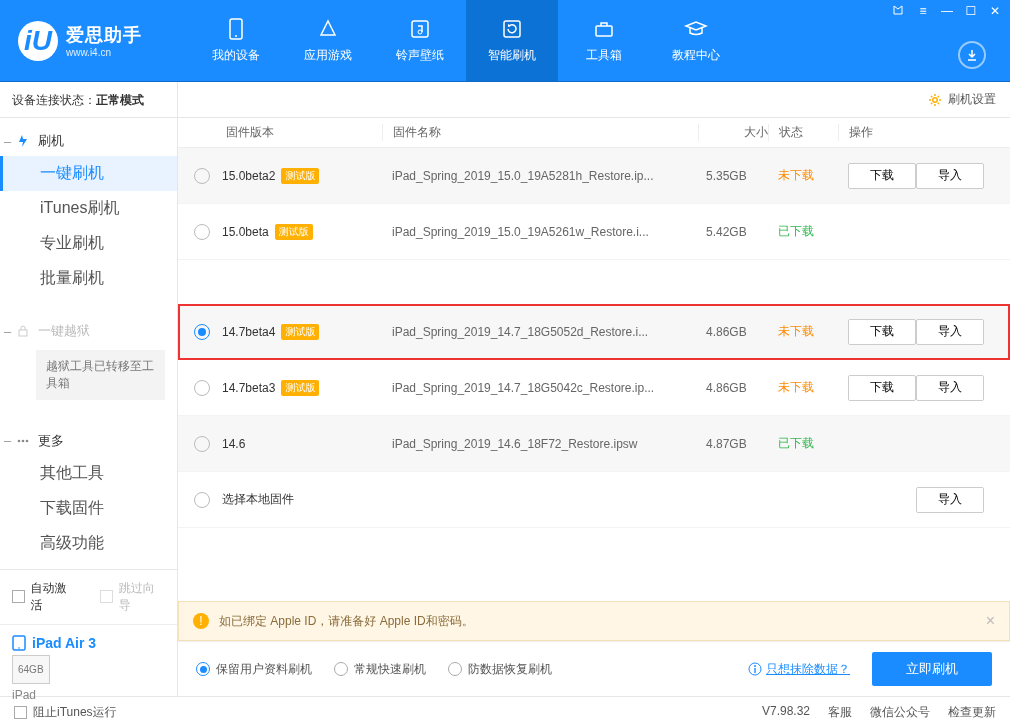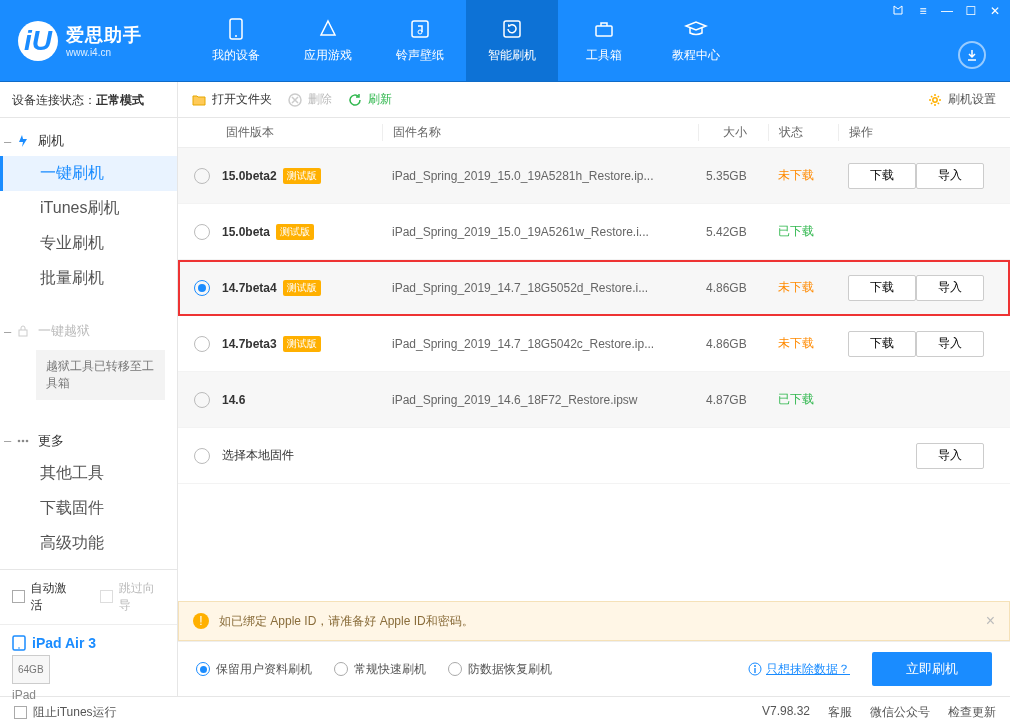--- a/index.html
+++ b/index.html
@@ -49,32 +49,32 @@
 .tb-left { display: flex; align-items: center; gap: 16px; }
 .tb-btn { display: flex; align-items: center; gap: 6px; font-size: 12px; cursor: pointer; }
 .tb-btn .tico { width: 14px; height: 14px; display: inline-flex; align-items: center; justify-content: center; }
 .tb-btn.muted { color: #bbb; }
 .tb-right { margin-left: auto; display: flex; align-items: center; gap: 6px; color: #555; cursor: pointer; }
 
 .thead { height: 30px; display: flex; align-items: center; border-bottom: 1px solid #eee; color: #666; font-size: 12px; }
 .col-radio { width: 44px; }
 .col-ver { width: 160px; padding-left: 4px; }
 .col-name { flex: 1; border-left: 1px solid #eee; padding-left: 10px; }
-.col-size { width: 70px; border-left: 1px solid #eee; text-align: center; padding-left: 3px; }
+.col-size { width: 70px; border-left: 1px solid #eee; text-align: right; padding-left: 3px; }
 .col-status { width: 70px; border-left: 1px solid #eee; padding-left: 10px; }
 .col-ops { width: 172px; border-left: 1px solid #eee; padding-left: 10px; }
 
 .row { height: 56px; display: flex; align-items: center; border-bottom: 1px solid #f3f3f3; font-size: 12px; }
 .row.alt { background: #f7f7f7; }
-.row.highlight { outline: 2px solid #e33; outline-offset: -2px; background: #f7f7f7; }
+.row.highlight { outline: 2px solid #e33; outline-offset: -2px; background: #f7f7f7; margin-top: 44px; }
 .radio { width: 16px; height: 16px; border: 1px solid #bbb; border-radius: 50%; margin-left: 16px; display: flex; align-items: center; justify-content: center; }
 .radio.sel { border-color: #1a8cff; }
 .radio.sel::after { content: ""; width: 8px; height: 8px; background: #1a8cff; border-radius: 50%; }
 .ver-cell { width: 160px; display: flex; align-items: center; gap: 6px; }
-.ver-cell b { font-weight: bold; }
+.ver-cell b { font-weight: normal; }
 .tag { background: #ffb000; color: #fff; font-size: 10px; padding: 1px 4px; border-radius: 2px; }
 .name-cell { flex: 1; padding-left: 10px; color: #666; white-space: nowrap; overflow: hidden; text-overflow: ellipsis; }
 .size-cell { width: 70px; padding-left: 8px; color: #666; }
 .status-cell { width: 70px; padding-left: 10px; }
 .st-no { color: #ff8a00; }
 .st-yes { color: #2fb74d; }
 .ops-cell { width: 172px; padding-left: 10px; display: flex; }
 .btn { width: 68px; height: 26px; border: 1px solid #ccc; background: #fff; font-size: 12px; cursor: pointer; border-radius: 2px; }
 
 .note-bar { background: #fff6e6; border: 1px solid #f5e1b8; padding: 10px 14px; display: flex; align-items: center; gap: 10px; color: #8a6d3b; margin-top: auto; }
@@ -257,48 +257,20 @@
           <span>iPad Air 3</span>
         </div>
         <span class="badge">64GB</span>
         <div class="type">iPad</div>
       </div>
     </div>
   </div>
 
   <div class="content">
     <div class="toolbar">
-      <div class="tb-left">
-        <div class="tb-btn">
-          <span class="tico">
-              <svg width="14" height="12" viewBox="0 0 14 12">
-                <path d="M1 2 H5 L6 3 H13 V11 H1 Z" fill="#ffca58" stroke="#e6a700"></path>
-              </svg>
-            </span>
-          <span>打开文件夹</span>
-        </div>
-        <div class="tb-btn muted">
-          <span class="tico">
-              <svg width="14" height="14" viewBox="0 0 14 14">
-                <circle cx="7" cy="7" r="6" fill="none" stroke="#ccc" stroke-width="1.5"></circle>
-                <path d="M4 4 L10 10 M10 4 L4 10" stroke="#ccc" stroke-width="1.5"></path>
-              </svg>
-            </span>
-          <span>删除</span>
-        </div>
-        <div class="tb-btn" style="color:#2fb74d">
-          <span class="tico">
-              <svg width="14" height="14" viewBox="0 0 14 14">
-                <path d="M12 7 a5 5 0 1 1 -1.5 -3.5" fill="none" stroke="#2fb74d" stroke-width="1.5"></path>
-                <path d="M11 1 L11 4 L8 4" fill="none" stroke="#2fb74d" stroke-width="1.5"></path>
-              </svg>
-            </span>
-          <span>刷新</span>
-        </div>
-      </div>
       <div class="tb-right">
         <span>
             <svg width="14" height="14" viewBox="0 0 14 14">
               <circle cx="7" cy="7" r="2.2" fill="none" stroke="#ffb000" stroke-width="1.5"></circle>
               <g stroke="#ffb000" stroke-width="1.5">
                 <path d="M7 1 V3 M7 11 V13 M1 7 H3 M11 7 H13 M3 3 L4.3 4.3 M9.7 9.7 L11 11 M11 3 L9.7 4.3 M4.3 9.7 L3 11"></path>
               </g>
             </svg>
           </span>
         <span>刷机设置</span>

